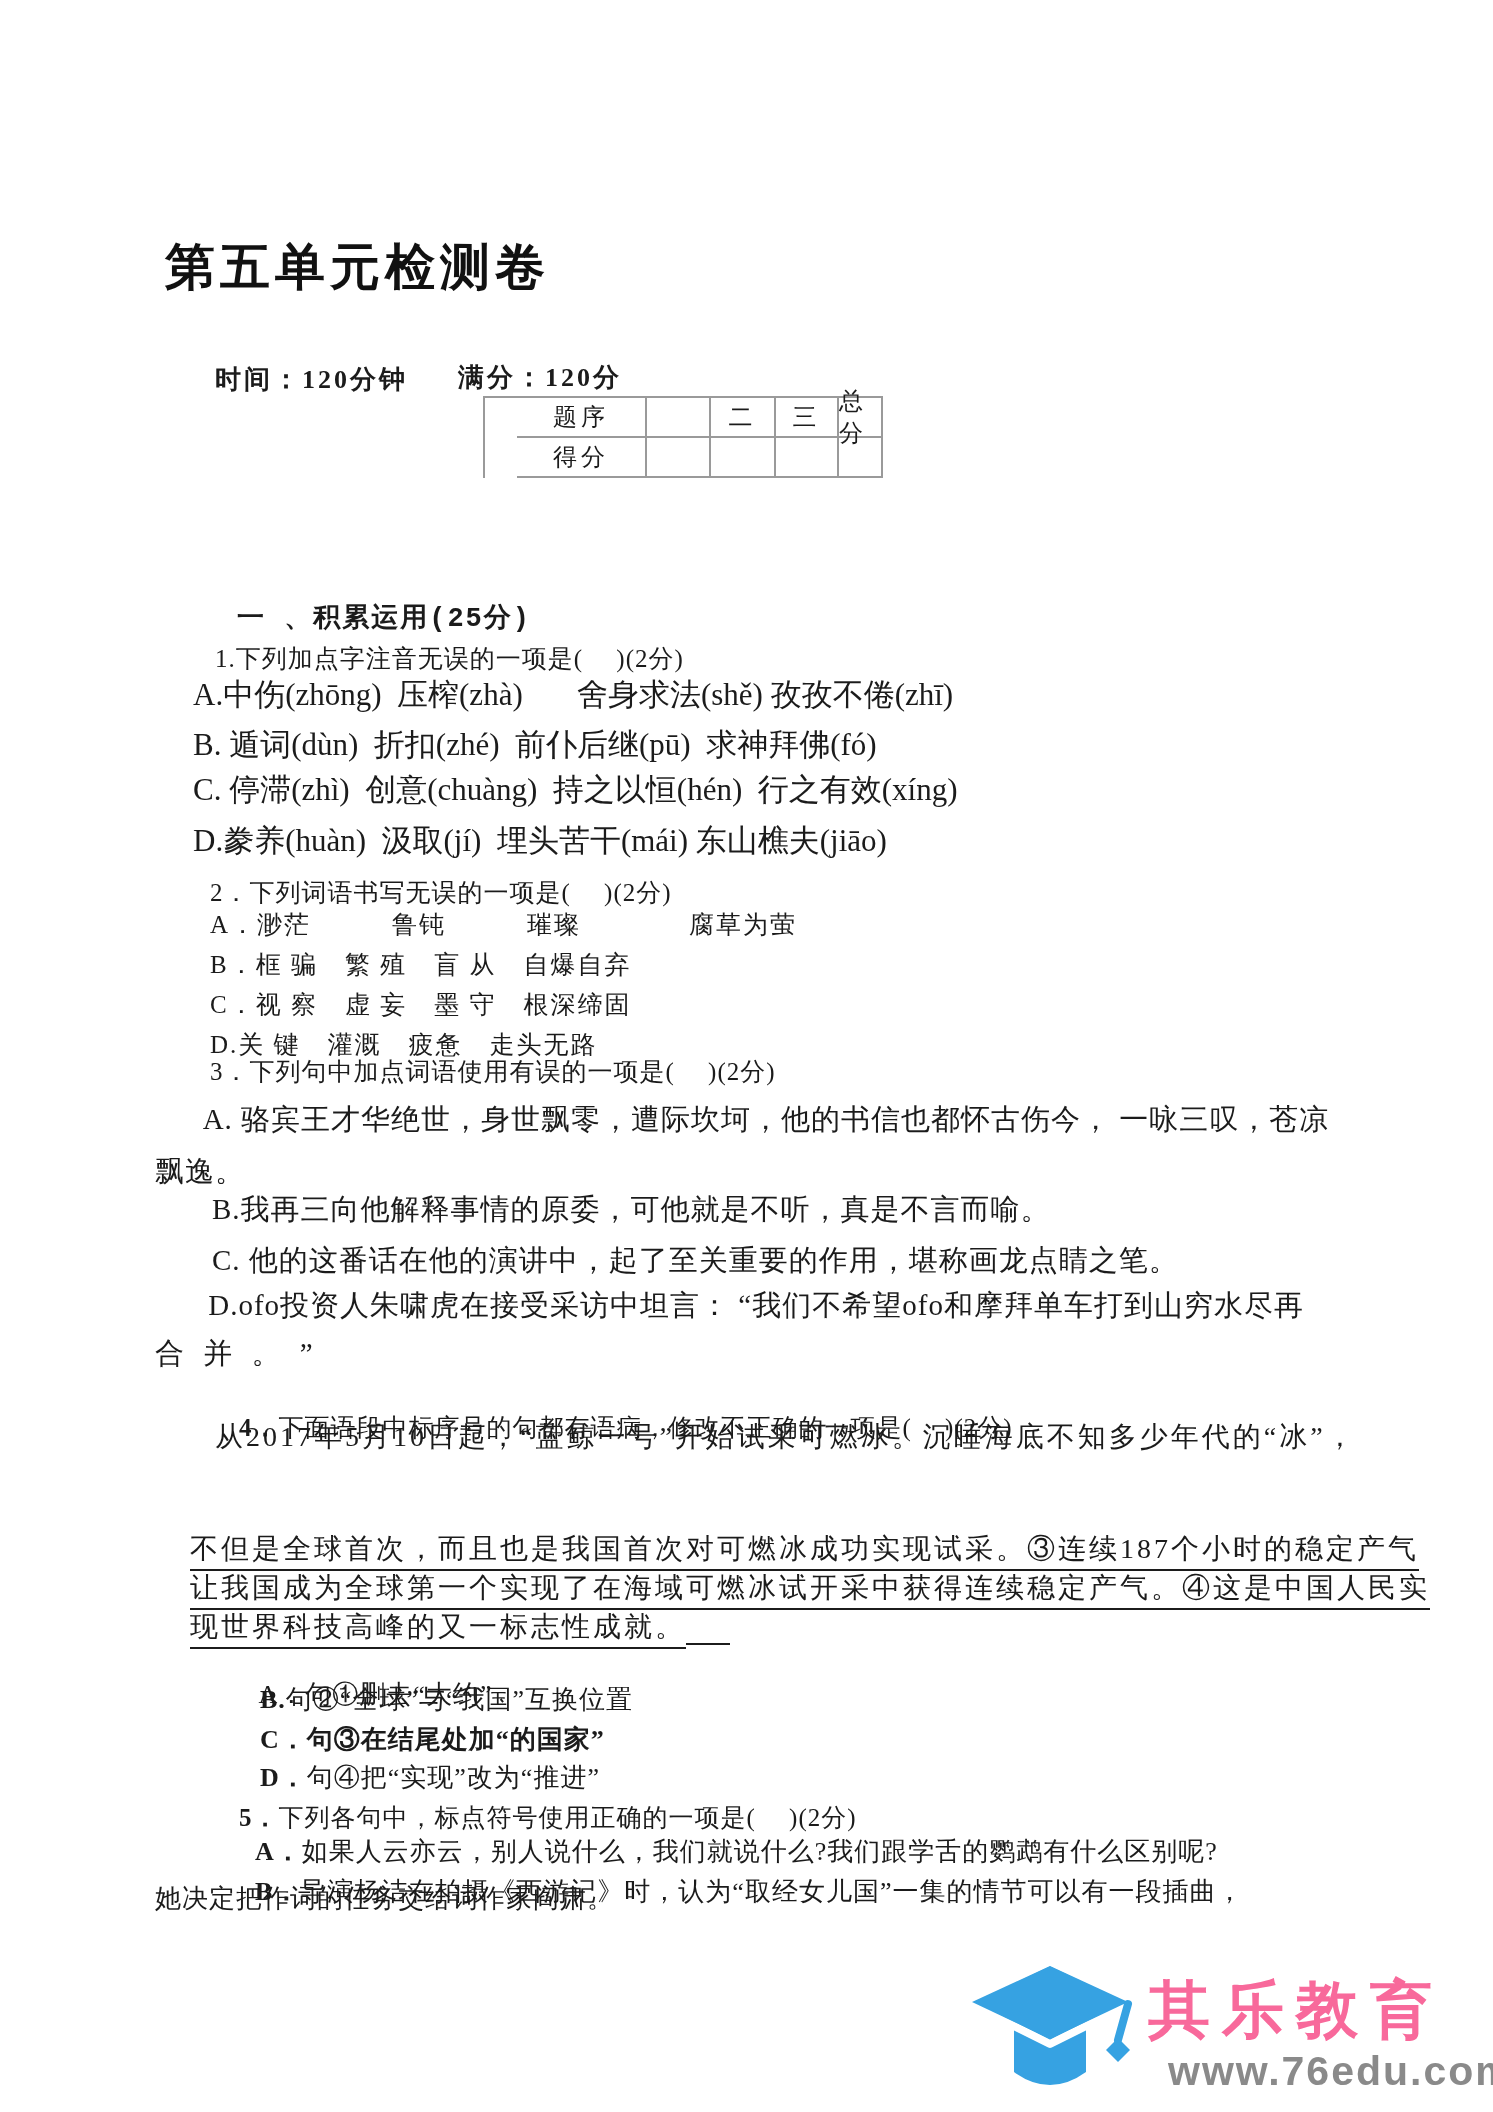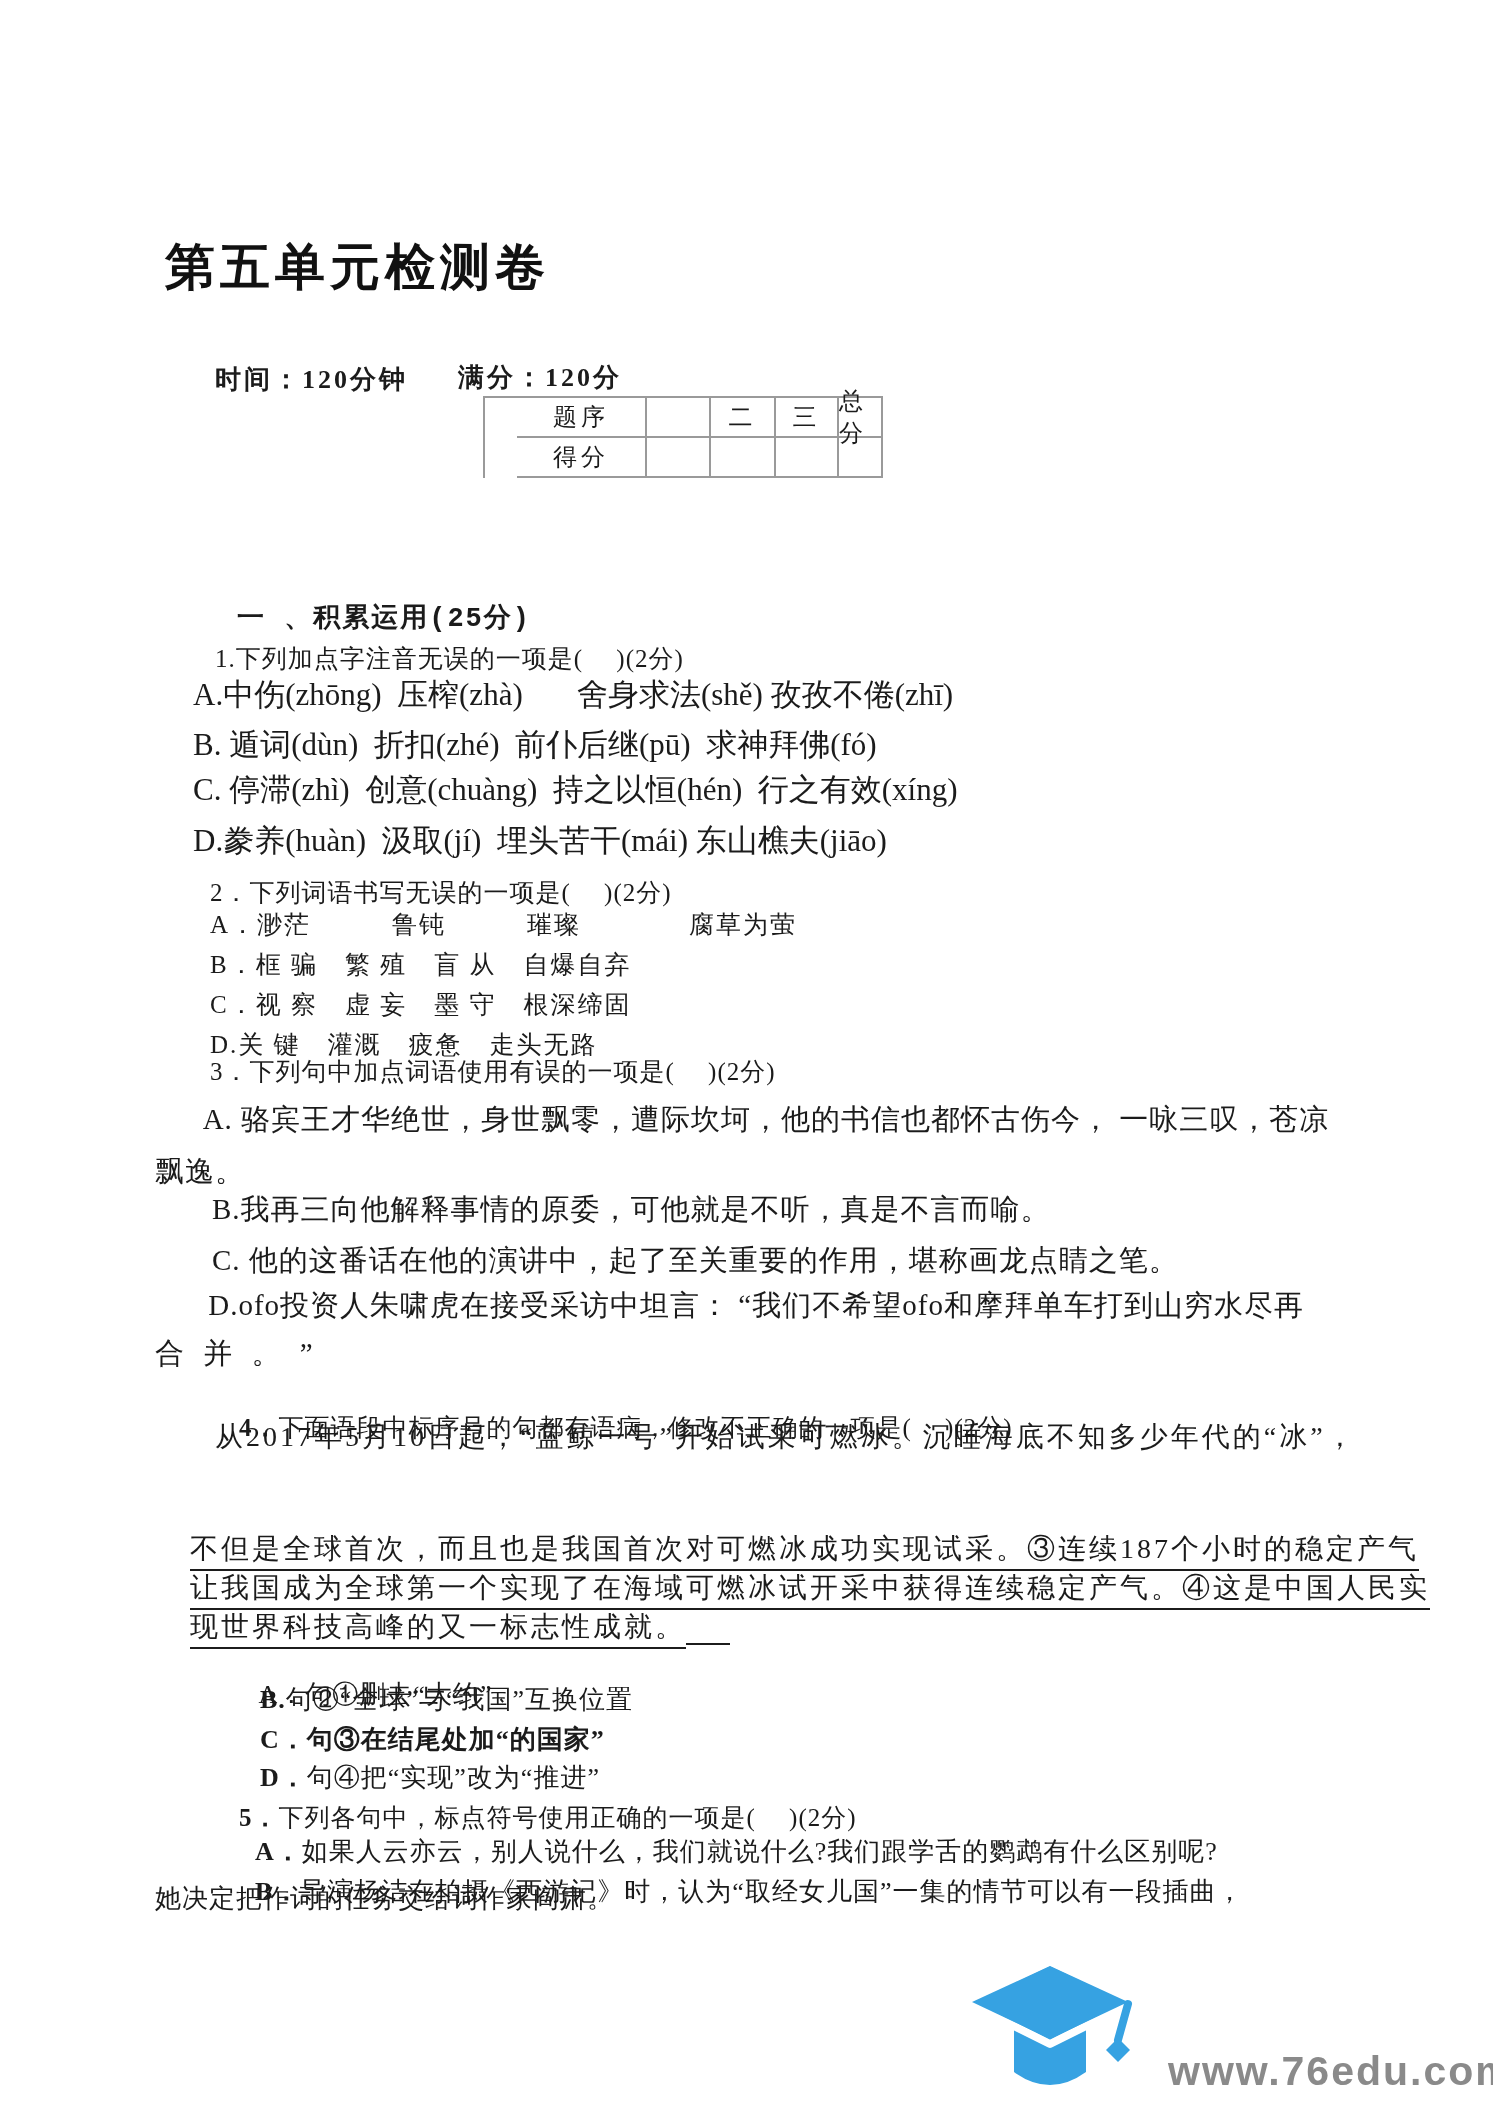--- a/index.html
+++ b/index.html
@@ -145,15 +145,16 @@
 
       <path d="M56 58 L56 116 Q92 142 128 116 L128 58 Z" fill="#36a2e2"></path>
 
       <path d="M92 6 L176 46 L92 88 L8 46 Z" fill="#36a2e2" stroke="#ffffff" stroke-width="8" stroke-linejoin="round"></path>
       <path d="M92 10 L170 46 L92 83 L14 46 Z" fill="#36a2e2"></path>
 
       <path d="M170 48 L160 84" stroke="#36a2e2" stroke-width="8" stroke-linecap="round" fill="none"></path>
       <path d="M160 82 l12 12 l-12 12 l-12 -12 Z" fill="#36a2e2"></path>
     </svg>
   </div>
+  <div class="logo-brand">其乐教育</div>
   <div class="logo-url">www.76edu.com</div>
 
 </div>
 
 </body></html>

